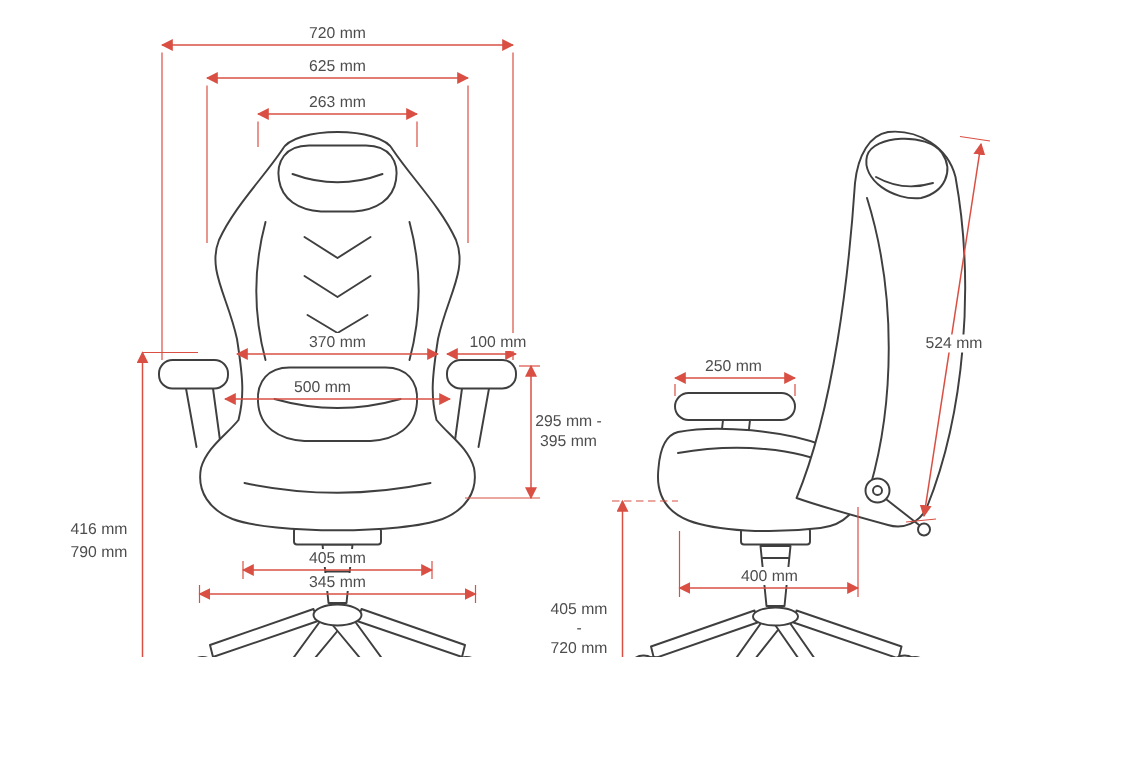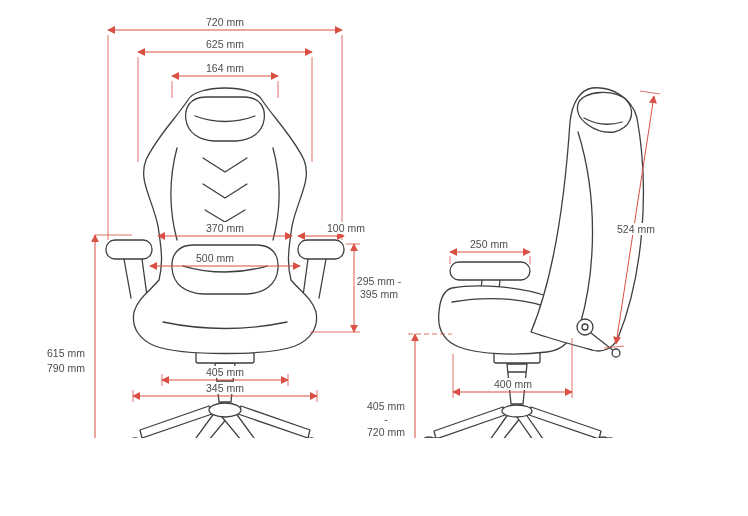--- a/index.html
+++ b/index.html
@@ -201,27 +201,27 @@
       <line x1="572" y1="338" x2="572" y2="398" stroke-width="0.8"></line>
 
       <line x1="415" y1="334" x2="415" y2="495" marker-start="url(#arw)" marker-end="url(#arw)"></line>
       <line x1="408" y1="334" x2="452" y2="334" stroke-width="0.8" stroke-dasharray="5 3"></line>
       <line x1="404" y1="497" x2="472" y2="497" stroke-width="0.8" stroke-dasharray="5 3"></line>
     </g>
   </svg>
 
   <span class="dim-label" style="left:225px;top:22px">720 mm</span>
   <span class="dim-label" style="left:225px;top:44px">625 mm</span>
-  <span class="dim-label" style="left:225px;top:68px">164 mm</span>
+  <span class="dim-label" style="left:225px;top:68px">263 mm</span>
   <span class="dim-label" style="left:225px;top:228px">370 mm</span>
-  <span class="dim-label" style="left:346px;top:228px">100 mm</span>
+  <span class="dim-label" style="left:332px;top:228px">100 mm</span>
   <span class="dim-label" style="left:215px;top:258px">500 mm</span>
   <span class="dim-label" style="left:379px;top:281px">295 mm -</span>
   <span class="dim-label" style="left:379px;top:294px">395 mm</span>
-  <span class="dim-label" style="left:66px;top:353px">615 mm</span>
+  <span class="dim-label" style="left:66px;top:353px">416 mm</span>
   <span class="dim-label" style="left:66px;top:368px">790 mm</span>
   <span class="dim-label" style="left:225px;top:372px">405 mm</span>
   <span class="dim-label" style="left:225px;top:388px">345 mm</span>
 
   <span class="dim-label" style="left:489px;top:244px">250 mm</span>
   <span class="dim-label" style="left:636px;top:229px">524 mm</span>
   <span class="dim-label" style="left:513px;top:384px">400 mm</span>
   <span class="dim-label" style="left:386px;top:406px">405 mm</span>
   <span class="dim-label" style="left:386px;top:419px">-</span>
   <span class="dim-label" style="left:386px;top:432px">720 mm</span>

